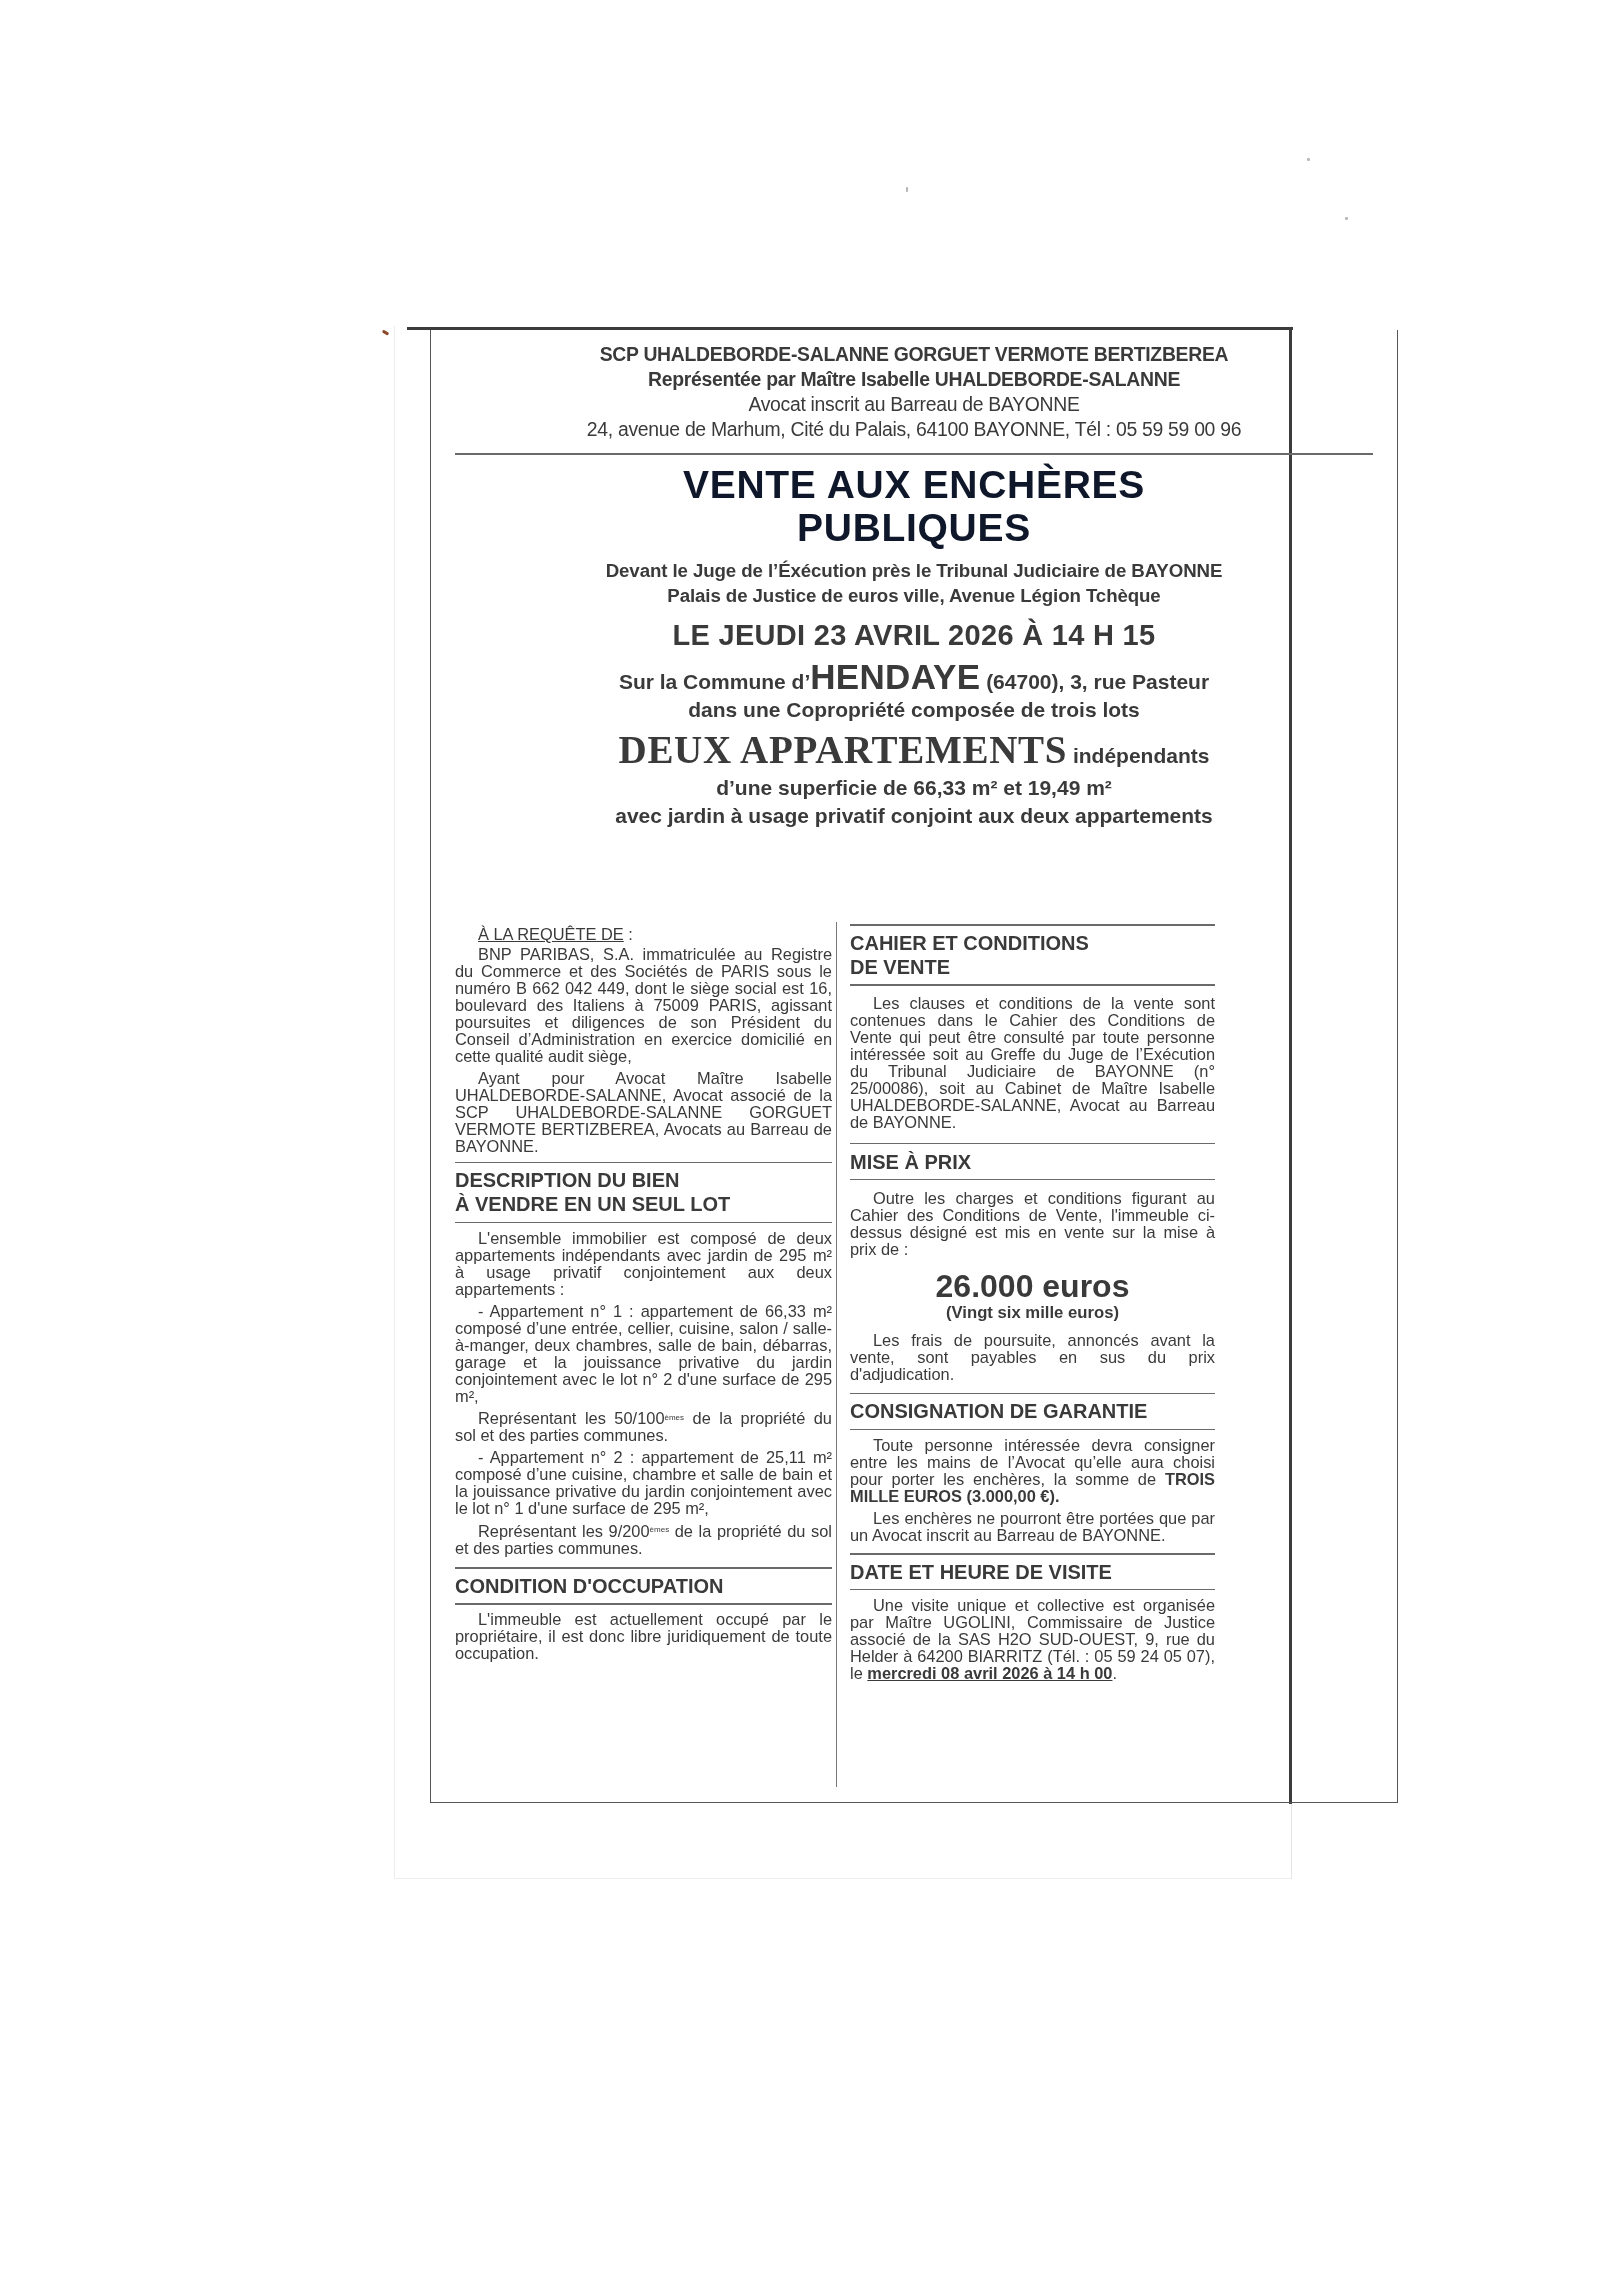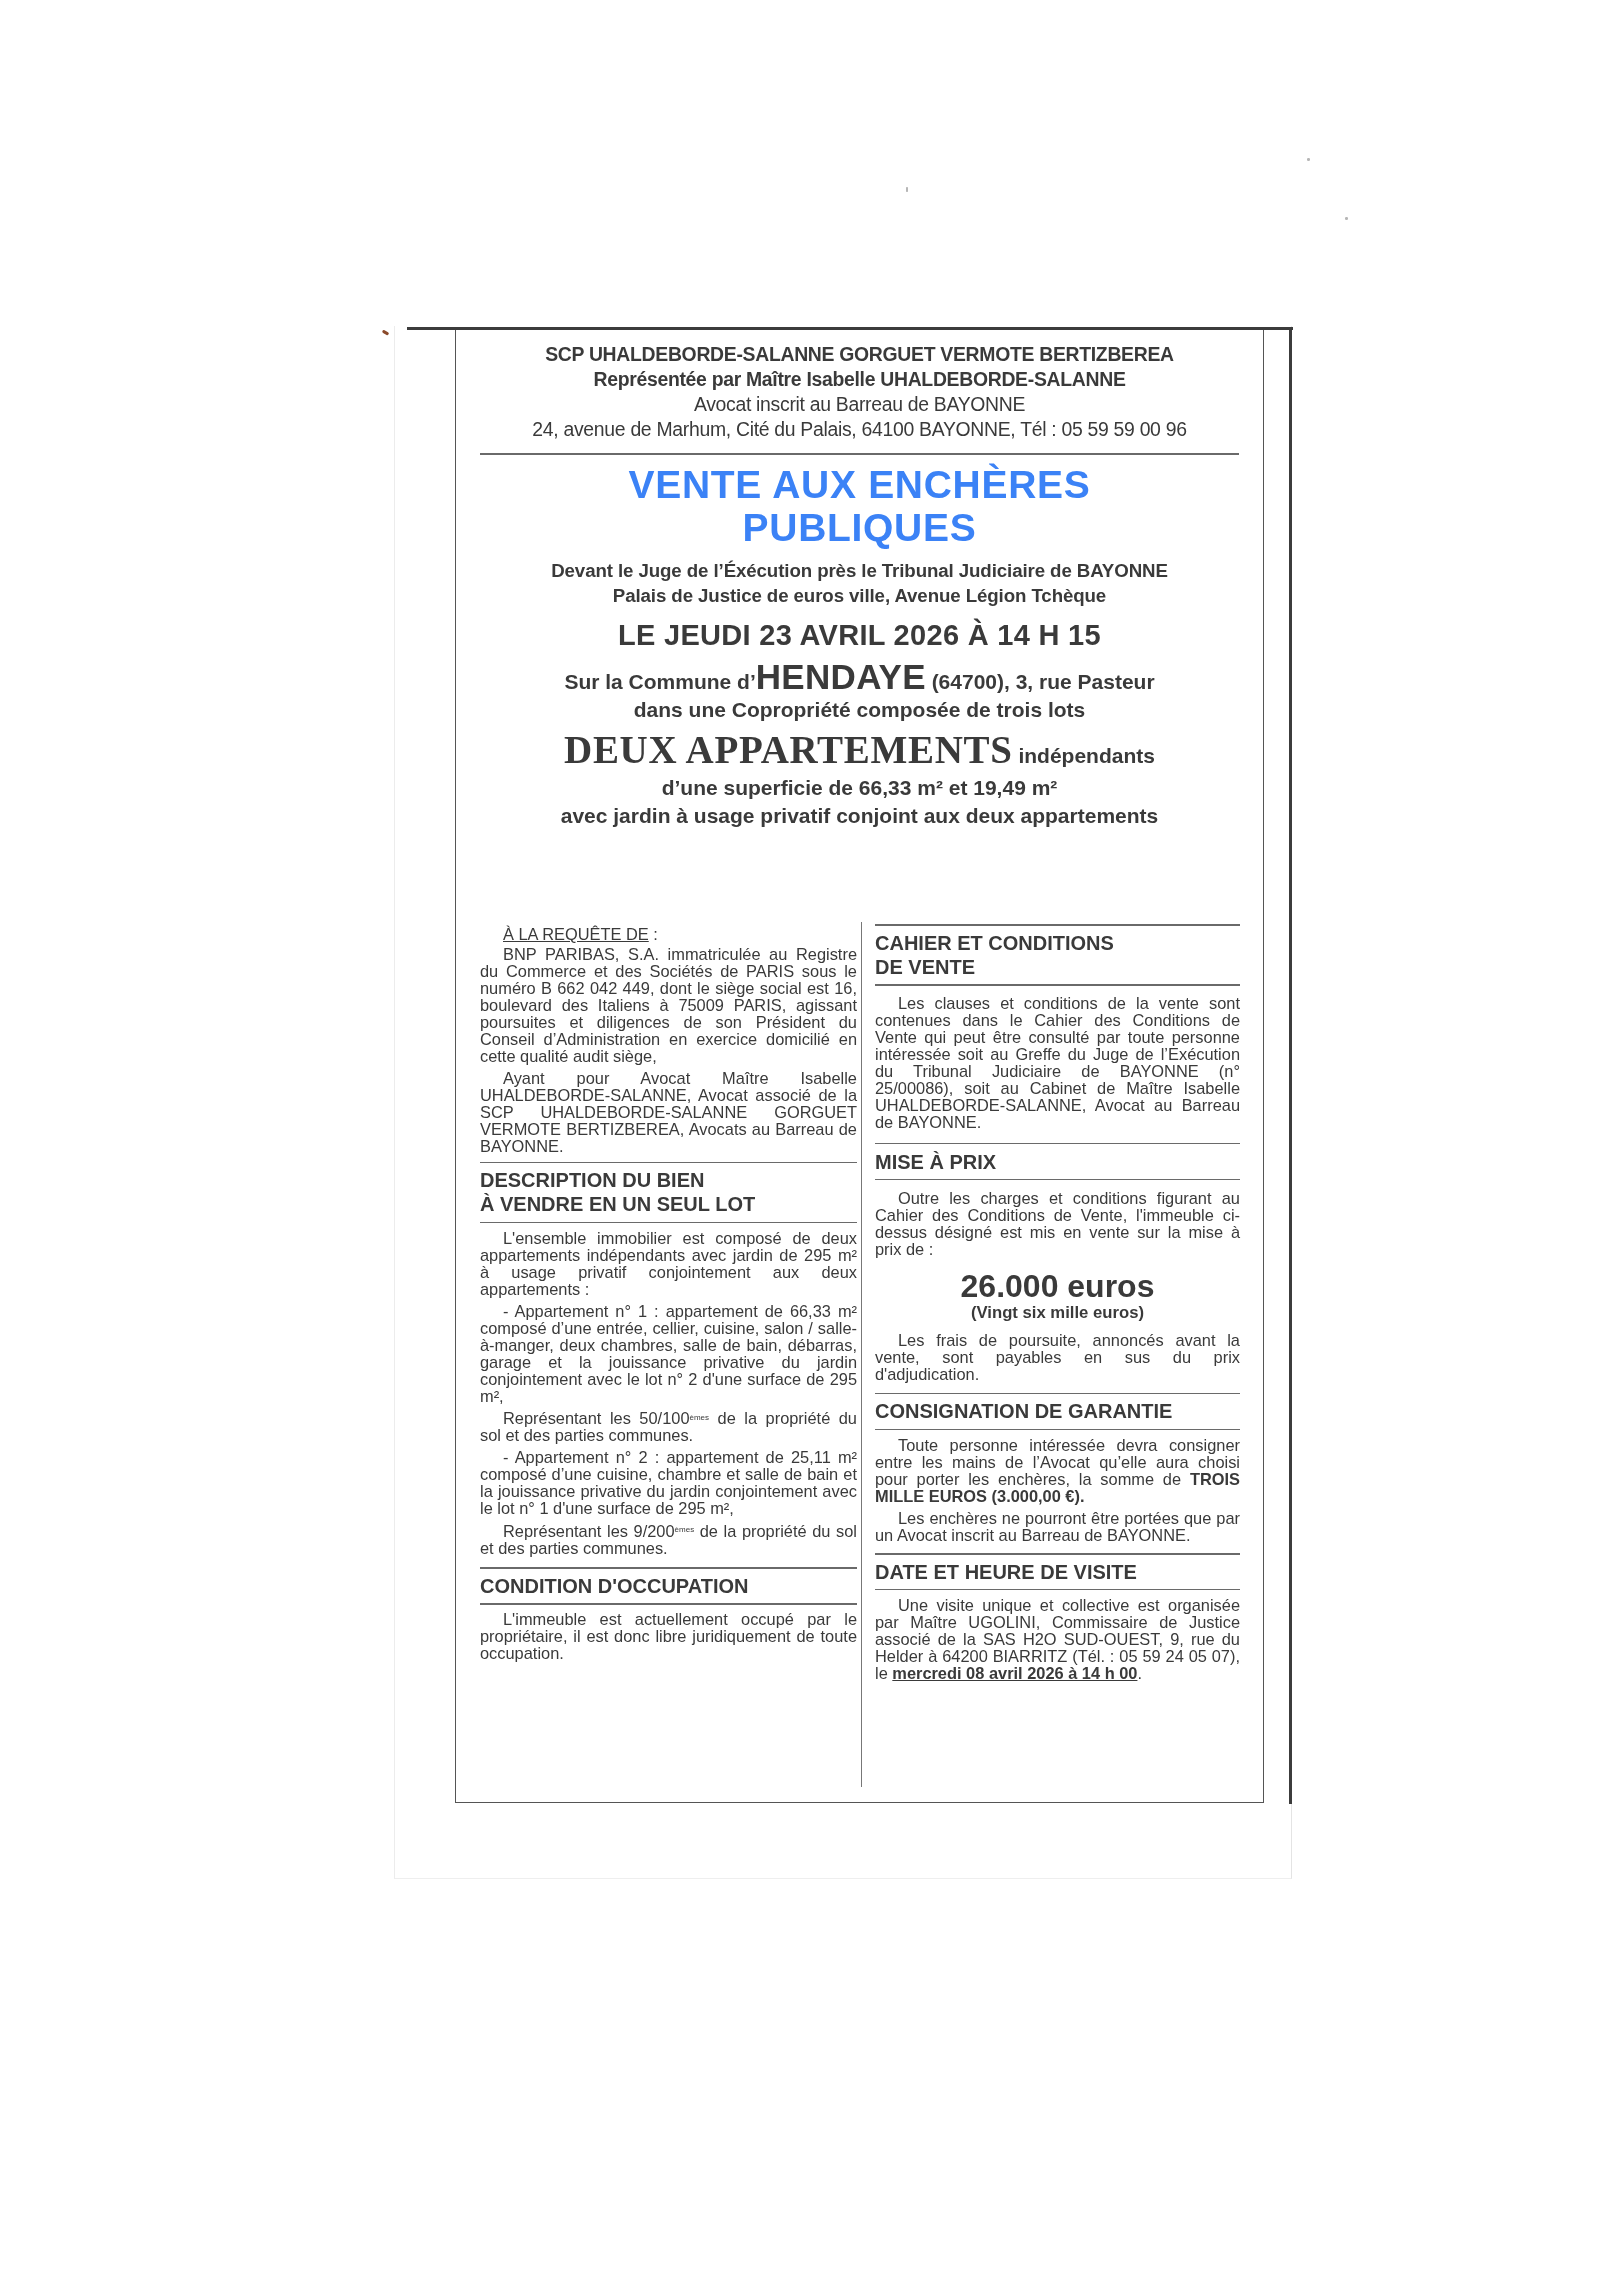--- a/index.html
+++ b/index.html
@@ -20,33 +20,33 @@
     position:absolute; left:407px; top:327px; width:886px; height:3.3px; background:#3c3c3c;
   }
   .frame-right {
     position:absolute; left:1289px; top:327px; width:3.3px; height:1477px; background:#3c3c3c;
   }
   .frame-tick {
     position:absolute; left:382px; top:331px; width:6.7px; height:3.3px; background:#8b4a2b; transform:rotate(30deg); border-radius:2px;
   }
   
   .notice {
-    position:absolute; left:455px; top:330px; width:809px; height:1473px;
+    position:absolute; left:430px; top:330px; width:968px; height:1473px;
     border-left:1.3px solid #555; border-right:1.3px solid #555; border-bottom:1.3px solid #555;
     box-sizing:border-box;
   }
   .hdr { text-align:center; padding-top:12px; }
   .hdr .firm { font-weight:bold; font-size:19.4px; line-height:25px; letter-spacing:-0.3px; }
   .hdr .rep { font-weight:bold; font-size:19.4px; line-height:25px; letter-spacing:-0.3px; }
   .hdr .line { font-size:19.4px; line-height:25px; letter-spacing:-0.3px; }
   .rule { height:2px; background:#6a6a6a; margin:0 24px; }
   .hr-main { margin:10.7px 24px 0 24px; }
   .title {
     text-align:center; font-weight:bold; font-size:39px; line-height:43px;
-    letter-spacing:0.7px; margin-top:8px; color:#3b82f6;
+    letter-spacing:0.7px; margin-top:8px; color:#0f172a;
   }
   .court { text-align:center; font-weight:bold; font-size:18.7px; line-height:25px; margin-top:9.4px; letter-spacing:-0.1px; }
   .date { text-align:center; font-weight:bold; font-size:29px; line-height:37px; margin-top:9.4px; letter-spacing:0.3px; }
   .place { text-align:center; font-weight:bold; font-size:21px; line-height:32px; margin-top:6.7px; }
   .place .city { font-size:35px; letter-spacing:0.3px; }
   .place-sub { text-align:center; font-weight:bold; font-size:21px; line-height:24px; }
   .lots { text-align:center; font-weight:bold; font-size:21px; line-height:36px; margin-top:9.4px; }
   .lots .big { font-size:39px; letter-spacing:0.7px;font-family:Liberation Serif, serif; }
   .surf { text-align:center; font-weight:bold; font-size:21px; line-height:28px; }
   .cols { position:absolute; left:0; top:581px; width:100%; }

